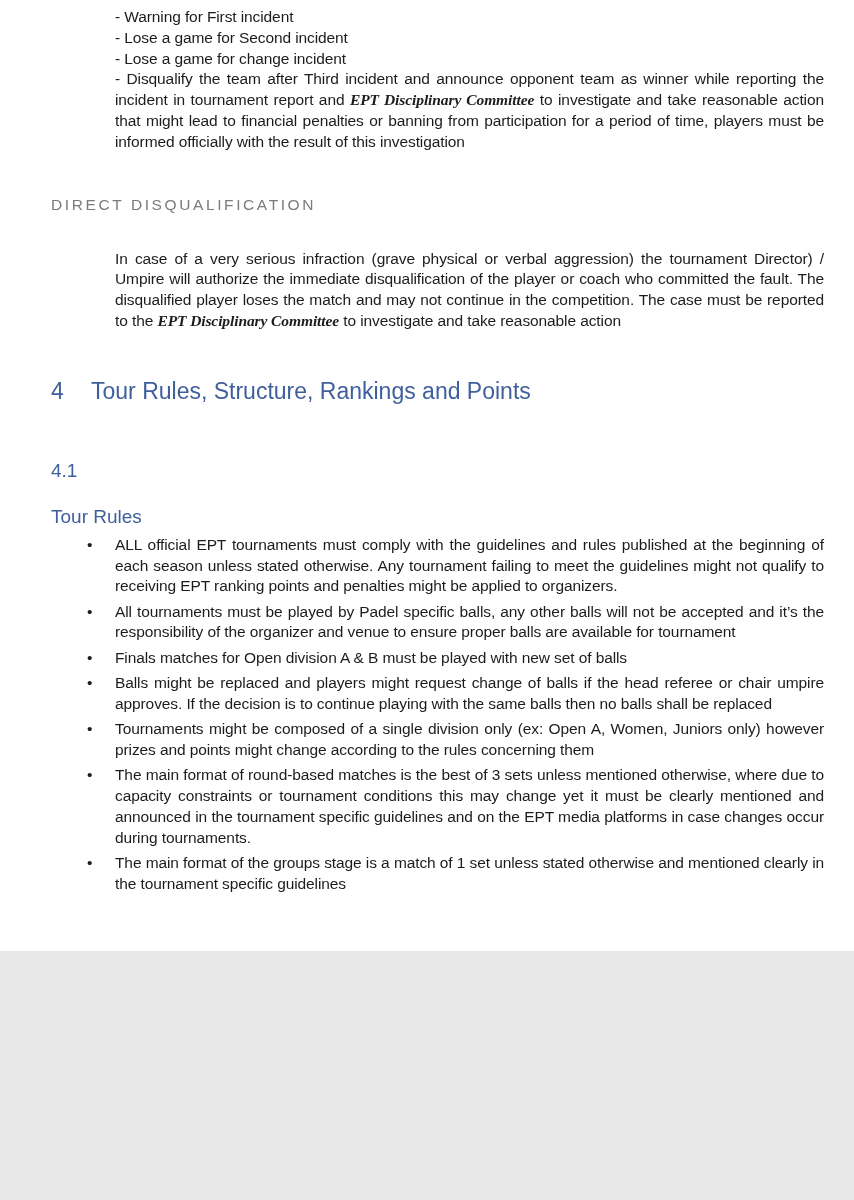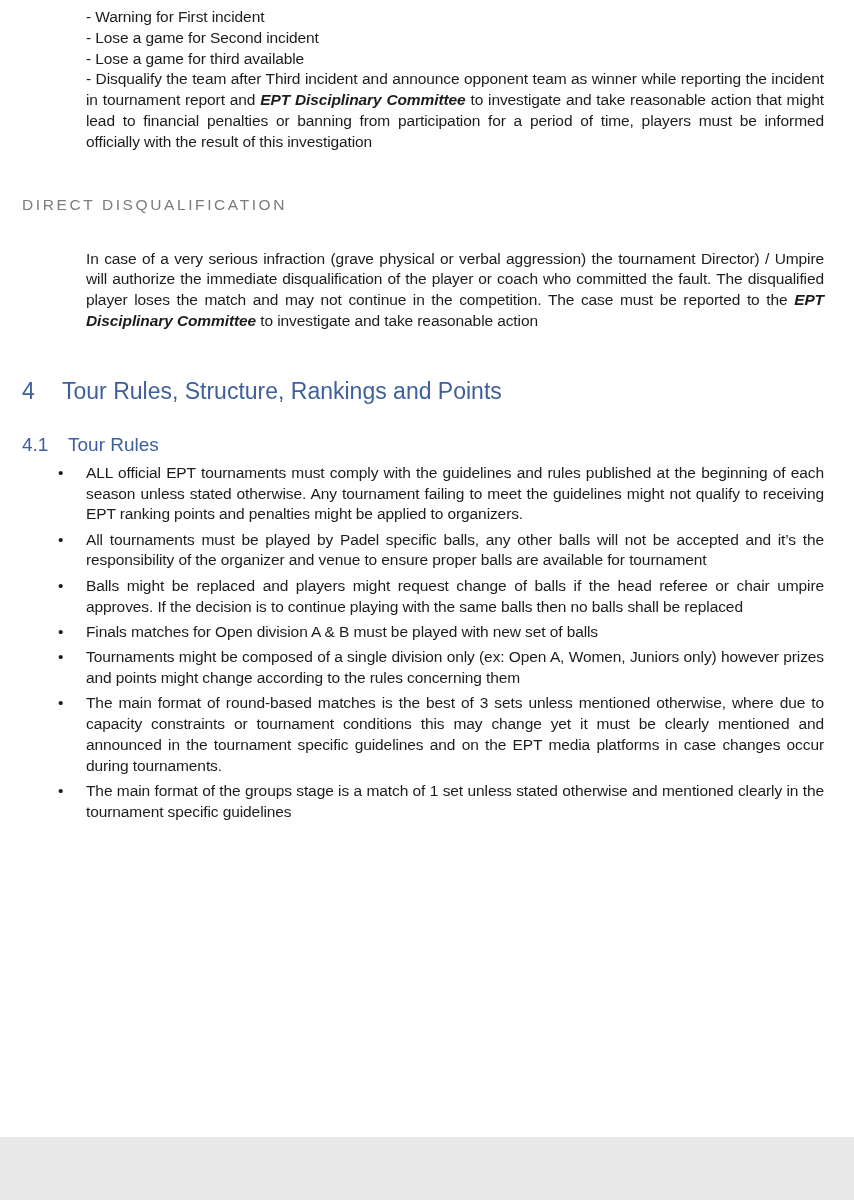--- a/index.html
+++ b/index.html
@@ -1,40 +1,41 @@
 <!DOCTYPE html>
 <html><head>
 <meta charset="utf-8">
 <style>
   * { margin: 0; padding: 0; box-sizing: border-box; }
   html, body { background: #e8e8e8; }
   .page {
     width: 854px;
-    height: 1137px;
+    height: 951px;
     margin: 0 auto;
     background: #ffffff;
     font-family: "Liberation Sans", sans-serif;
     color: #1c1c1c;
     position: relative;
     overflow: hidden;
+    padding-left: 29px;
   }
   .content {
     padding: 7px 30px 0 22px;
   }
   .body-text {
     font-size: 15.5px;
     line-height: 20.8px;
     letter-spacing: -0.1px;
   }
   .indent { margin-left: 64px; }
   .justify { text-align: justify; text-justify: inter-word; }
 
   .intro-lines div { white-space: nowrap; }
 
-  .emph { font-weight: bold; font-style: italic; }
+  .emph { font-weight: bold; font-style: italic; font-family: Liberation Serif, serif; }
 
   .gray-heading {
     margin-top: 42px;
     font-size: 15.5px;
     line-height: 20px;
     letter-spacing: 2.6px;
     color: #7b7b7b;
     font-weight: 400;
   }
 
@@ -44,26 +45,27 @@
     margin-top: 45px;
     color: #3f5f9c;
     font-size: 23px;
     line-height: 28px;
     font-weight: 400;
     display: flex;
   }
   .h1-heading .num { width: 40px; flex: 0 0 40px; }
 
   .h2-heading {
-    margin-top: 28px;
+    margin-top: 54px;
     color: #3f5f9c;
     font-size: 19px;
     line-height: 24px;
     font-weight: 400;
     display: flex;
+    flex-direction: column;
   }
   .h2-heading .num { width: 46px; flex: 0 0 46px; }
 
   ul.rules {
     list-style: none;
     margin-top: 6px;
     margin-left: 64px;
   }
   ul.rules li {
     position: relative;
@@ -107,21 +109,21 @@
 </style>
 </head>
 <body>
 
 <div class="page">
   <div class="content">
 
     <div class="body-text indent intro-lines">
       <div>- Warning for First incident</div>
       <div>- Lose a game for Second incident</div>
-      <div>- Lose a game for third available</div>
+      <div>- Lose a game for change incident</div>
     </div>
 
     <p class="body-text indent justify"><span>- Disqualify the team after Third incident and announce opponent team as winner while reporting the incident in tournament report and </span><span class="emph">EPT Disciplinary Committee</span><span> to investigate and take reasonable action that might lead to financial penalties or banning from participation for a period of time, players must be informed officially with the result of this investigation</span></p>
 
     <h3 class="gray-heading">DIRECT DISQUALIFICATION</h3>
 
     <p class="body-text indent justify direct-para"><span>In case of a very serious infraction (grave physical or verbal aggression) the tournament Director) / Umpire will authorize the immediate disqualification of the player or coach who committed the fault. The disqualified player loses the match and may not continue in the competition. The case must be reported to the </span><span class="emph">EPT Disciplinary Committee</span><span> to investigate and take reasonable action</span></p>
 
     <h1 class="h1-heading">
       <span class="num">4</span>
@@ -129,22 +131,22 @@
     </h1>
 
     <h2 class="h2-heading">
       <span class="num">4.1</span>
       <span>Tour Rules</span>
     </h2>
 
     <ul class="rules body-text justify">
       <li>ALL official EPT tournaments must comply with the guidelines and rules published at the beginning of each season unless stated otherwise. Any tournament failing to meet the guidelines might not qualify to receiving EPT ranking points and penalties might be applied to organizers.</li>
       <li>All tournaments must be played by Padel specific balls, any other balls will not be accepted and it’s the responsibility of the organizer and venue to ensure proper balls are available for tournament</li>
+      <li>Finals matches for Open division A &amp; B must be played with new set of balls</li>
       <li>Balls might be replaced and players might request change of balls if the head referee or chair umpire approves. If the decision is to continue playing with the same balls then no balls shall be replaced</li>
-      <li>Finals matches for Open division A &amp; B must be played with new set of balls</li>
       <li>Tournaments might be composed of a single division only (ex: Open A, Women, Juniors only) however prizes and points might change according to the rules concerning them</li>
       <li>The main format of round-based matches is the best of 3 sets unless mentioned otherwise, where due to capacity constraints or tournament conditions this may change yet it must be clearly mentioned and announced in the tournament specific guidelines and on the EPT media platforms in case changes occur during tournaments.</li>
       <li>The main format of the groups stage is a match of 1 set unless stated otherwise and mentioned clearly in the tournament specific guidelines</li>
     </ul>
   </div>
 
   <div class="footer">
     <span class="footer-title">EPT Season 2022 Guidelines</span>
     <span class="page-indicator"><span class="page-label">Page</span><span class="page-num">20</span><span class="page-sep">|</span><span class="page-total">23</span></span>
   </div>

